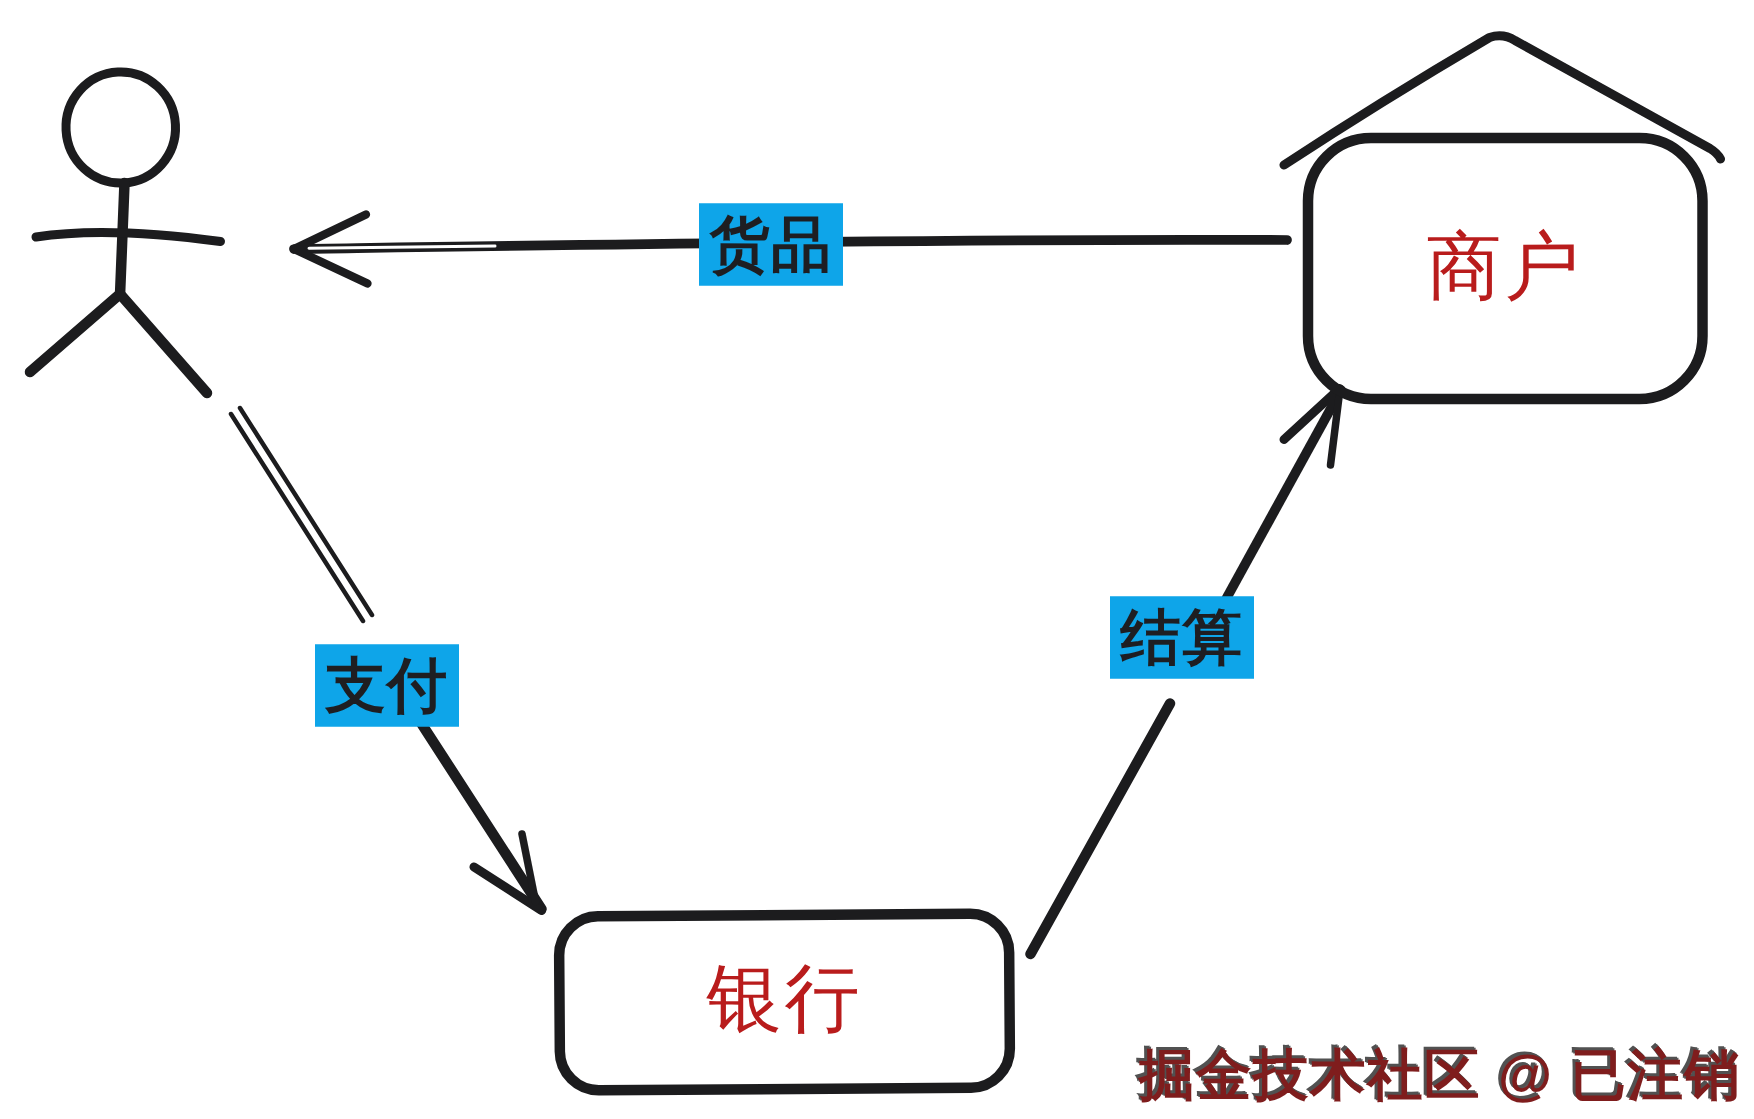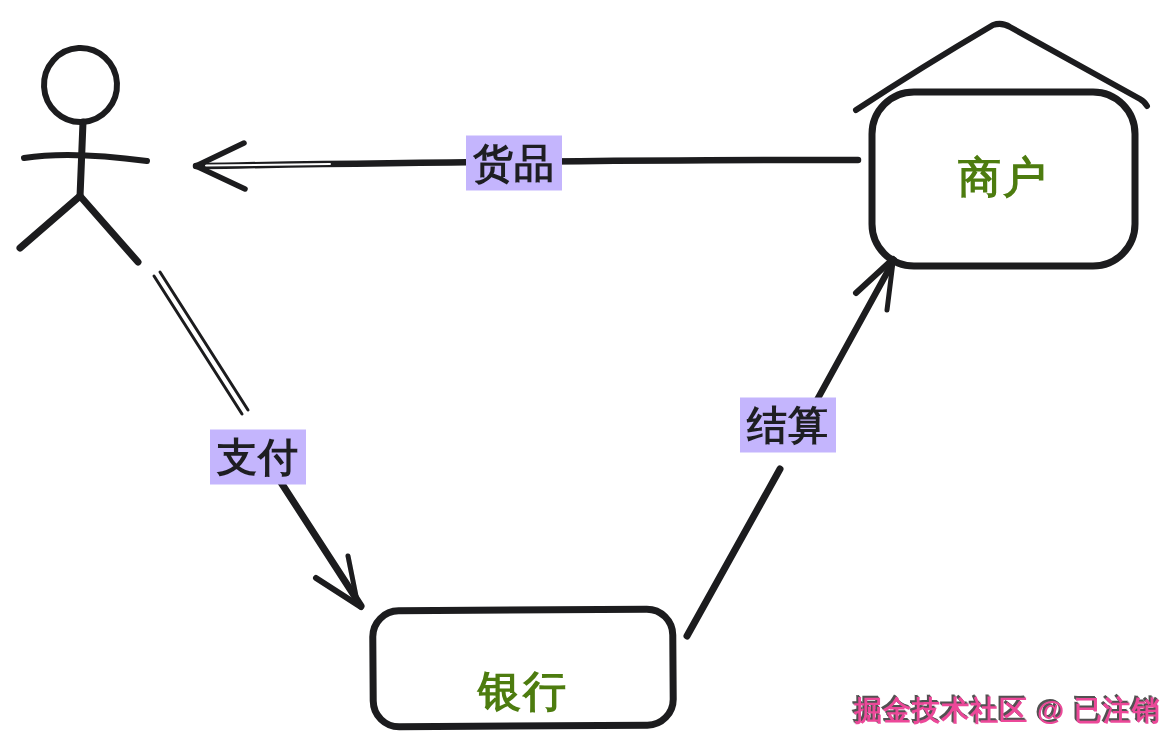--- a/index.html
+++ b/index.html
@@ -15,46 +15,46 @@
     overflow: hidden;
     font-family: "Liberation Sans", "DejaVu Sans", sans-serif;
   }
   #sketch {
     position: absolute;
     inset: 0;
   }
   .node-label {
     position: absolute;
     transform: translate(-50%, -50%);
-    font-size: 43px;
-    font-weight: 700;
-    color: #4d7c0f;
+    font-size: 50px;
+    font-weight: 400;
+    color: #b91c1c;
     white-space: nowrap;
     letter-spacing: 2px;
   }
   .edge-label {
     position: absolute;
     transform: translate(-50%, -50%);
     font-size: 40px;
     font-weight: 600;
     color: #1e1e22;
     white-space: nowrap;
-    background: #c4b5fd;
+    background: #0ea5e9;
     padding: 0 7px;
     letter-spacing: 1px;
   }
   .watermark {
     position: absolute;
     right: 8px;
     top: 692px;
-    font-size: 28px;
+    font-size: 37px;
     font-weight: 700;
     letter-spacing: 1px;
     white-space: nowrap;
-    color: #ec4899;
+    color: #7f1d1d;
     text-shadow: -2px -2px 0 #515151, -1px -1px 0 #5a5a5a, 1px 1px 0 #ffffff;
   }
 </style>
 </head>
 <body>
 
 <div id="canvas">
 
   <svg id="sketch" viewBox="0 0 1169 746" xmlns="http://www.w3.org/2000/svg">
     <g fill="none" stroke="#1c1c1e" stroke-linecap="round" stroke-linejoin="round">
@@ -94,21 +94,21 @@
 
       <g>
         <rect x="373" y="610" width="300" height="116" rx="26" stroke-width="7" transform="rotate(-0.4 523 668)"></rect>
       </g>
 
     </g>
   </svg>
 
   <div class="node-label" style="left:1003px; top:178px;">商户</div>
 
-  <div class="node-label" style="left:523px; top:692px;">银行</div>
+  <div class="node-label" style="left:523px; top:666px;">银行</div>
 
   <div class="edge-label" style="left:514px; top:163px;">货品</div>
 
   <div class="edge-label" style="left:258px; top:457px;">支付</div>
 
   <div class="edge-label" style="left:788px; top:425px;">结算</div>
 
   <div class="watermark">掘金技术社区 @ 已注销</div>
 
 </div>

